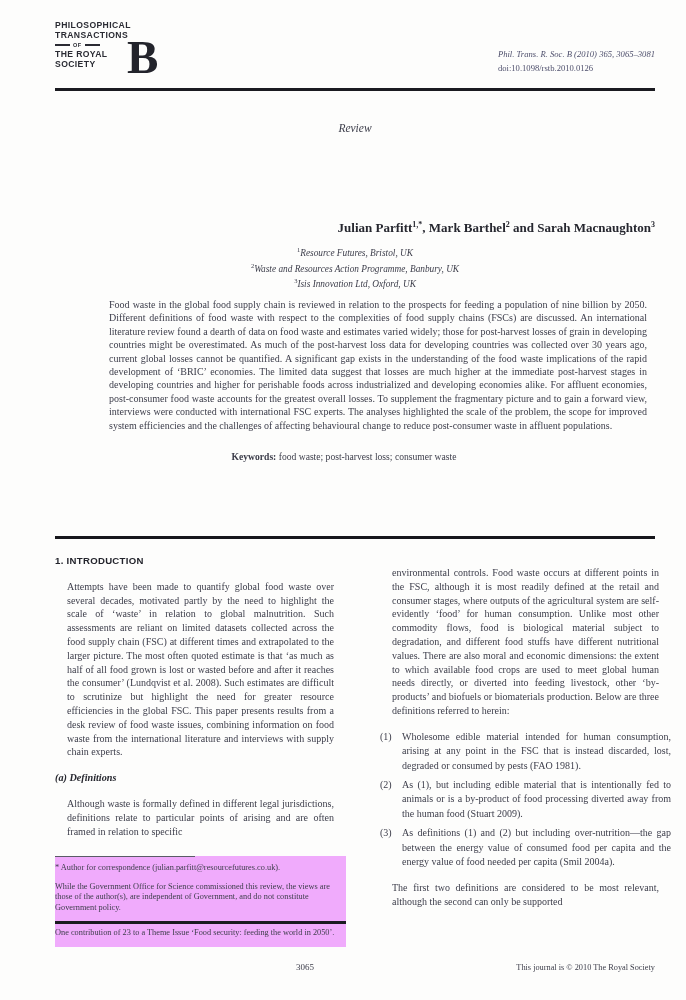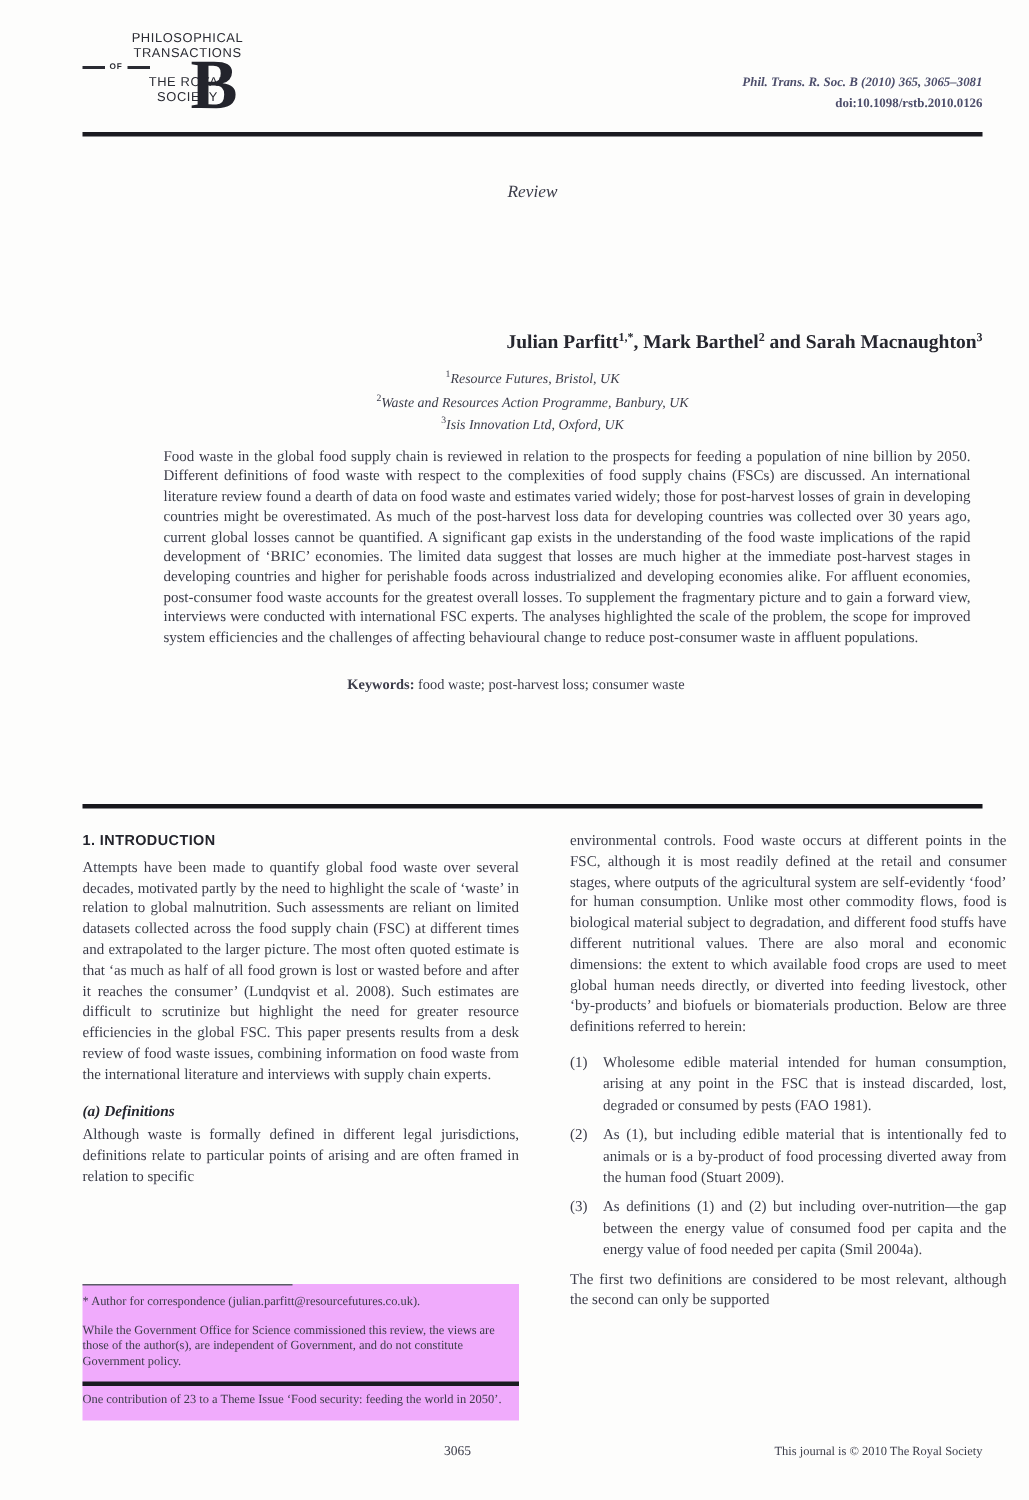--- a/index.html
+++ b/index.html
@@ -7,34 +7,34 @@
     position:relative;
     width:686px;height:1000px;
     background:#fdfdfc;
     font-family:"Liberation Serif",serif;
     color:#3c3d4a;
     overflow:hidden;
   }
   
   .logo{position:absolute;left:55px;top:20px;width:140px;height:66px;}
   .logo-word{
-    font-family:"Liberation Sans",sans-serif;font-weight:normal;
-    font-size:8.6px;line-height:1.22;letter-spacing:.4px;color:#2a2b33;text-align:center;
+    font-family:"Liberation Sans",sans-serif;font-weight:bold;
+    font-size:8.6px;line-height:1.22;letter-spacing:.4px;color:#2a2b33;
   }
   .logo-of-row{display:flex;align-items:center;gap:3px;height:8px;}
   .logo-of-row .bar{height:2.6px;width:15px;background:#2a2b33;}
   .logo-of{font-family:"Liberation Sans",sans-serif;font-weight:bold;font-size:5.5px;letter-spacing:.5px;color:#2a2b33;}
   .logo-b{
     position:absolute;left:72px;top:14px;
     font-family:"Liberation Serif",serif;font-weight:bold;
     font-size:47px;line-height:1;color:#23242c;
   }
   .header-cite{
-    position:absolute;right:31px;top:48px;text-align:right;
-    font-size:8.6px;line-height:1.6;color:#4d4e6b;font-weight:bold;
+    position:absolute;right:31px;top:48px;text-align:left;
+    font-size:8.6px;line-height:1.6;color:#4d4e6b;
   }
   .header-cite .cite-line{font-style:italic;display:block;}
   .header-cite .doi-line{font-style:normal;display:block;}
   .rule-header{position:absolute;left:55px;right:31px;top:88px;height:3px;background:#1b1b21;}
   
   .kicker{position:absolute;left:55px;top:122px;width:600px;text-align:center;
     font-style:italic;font-size:11.5px;color:#3c3d4a;}
   .title{position:absolute;left:43px;top:139px;width:600px;text-align:center;
     font-family:"Liberation Sans",sans-serif;font-weight:bold;
     font-size:21px;line-height:25px;letter-spacing:.2px;color:#15161b;}
@@ -50,21 +50,21 @@
     font-size:10px;line-height:13.4px;text-align:justify;color:#3c3d4a;margin-left:34px;}
   .keywords{position:absolute;left:75px;top:451px;width:538px;text-align:center;
     font-size:9.6px;color:#3c3d4a;}
   .keywords .kw-label{font-weight:bold;}
   .rule-divider{position:absolute;left:55px;right:31px;top:536px;height:3.4px;background:#17171c;}
   
   .columns{position:absolute;left:55px;top:554px;width:600px;display:flex;gap:34px;}
   .col{width:291px;flex:0 0 291px;font-size:10px;line-height:13.8px;text-align:justify;color:#3c3d4a;}
   .sec-heading{font-family:"Liberation Sans",sans-serif;font-weight:bold;
     font-size:9.6px;letter-spacing:.3px;color:#23242c;margin:0 0 4px 0;text-align:left;}
-  .col p{margin:0;}
+  .col p{margin:12px;}
   .subsec-heading{font-weight:bold;font-style:italic;font-size:10.2px;color:#26272f;
     margin:11px 0 2px 0;text-align:left;}
   .def-list{margin-top:10px;}
   .def-item{display:flex;margin-bottom:5px;line-height:14.4px;}
   .def-num{flex:0 0 22px;}
   .def-text{flex:1;text-align:justify;}
   .closing{margin-top:11px;}
   
   .footnotes{position:absolute;left:55px;top:856px;width:291px;background:#f0abfc;
     font-size:8.3px;line-height:10.6px;color:#3c3d4a;text-align:left;}

